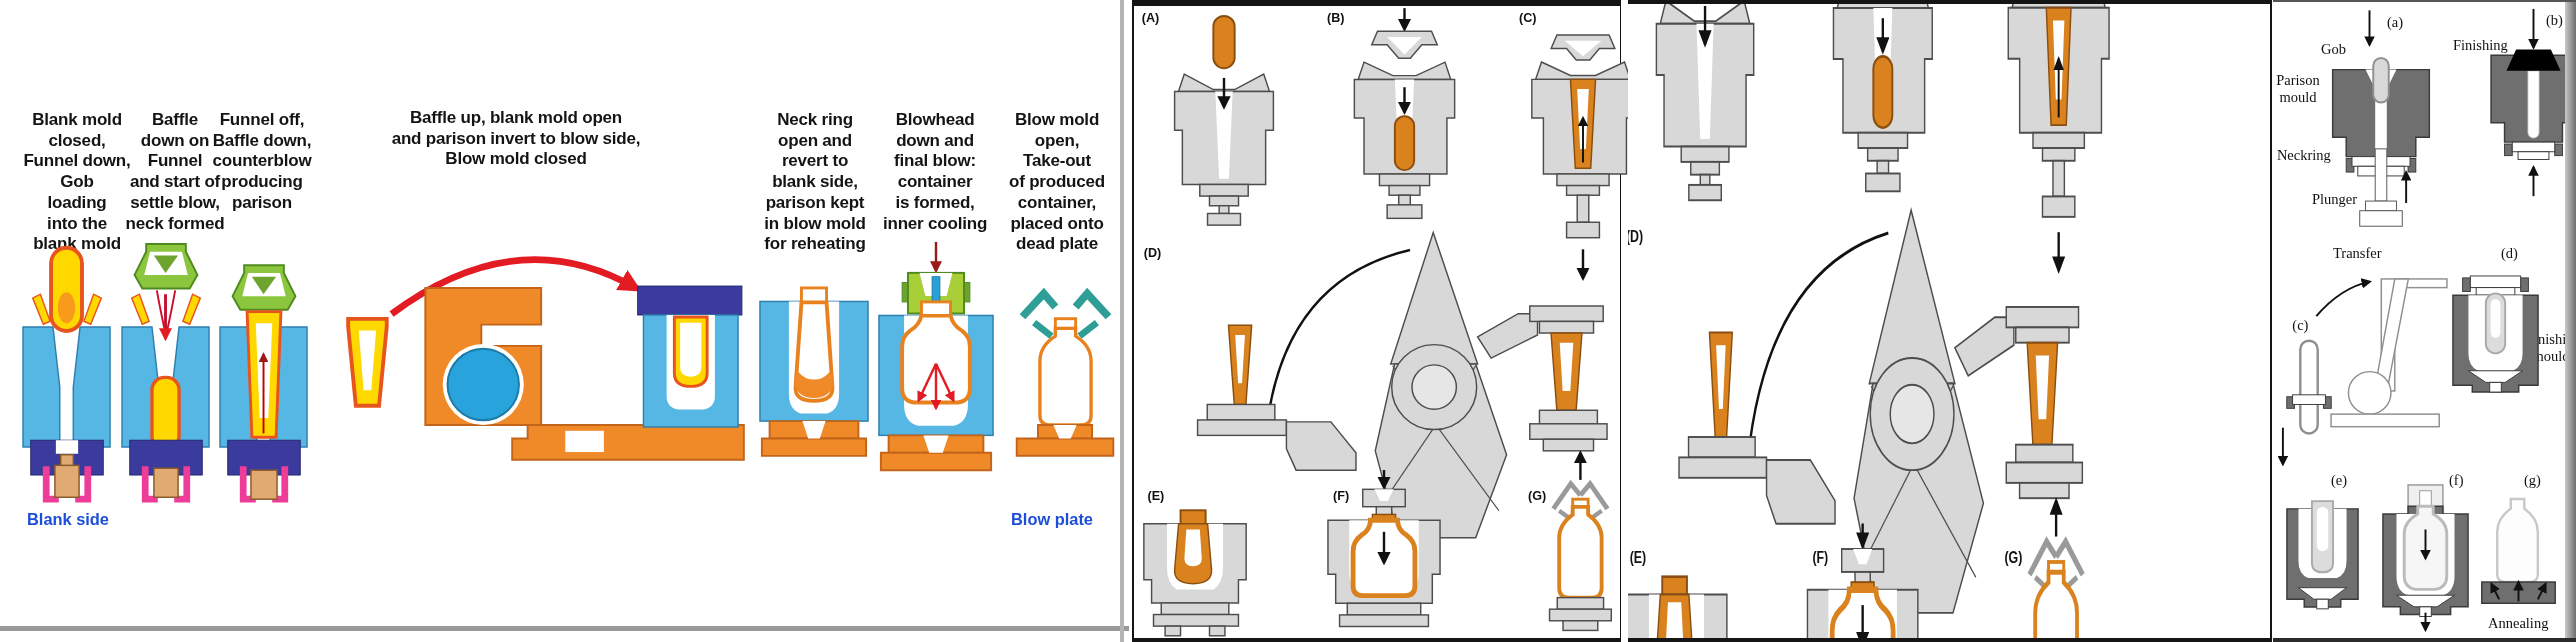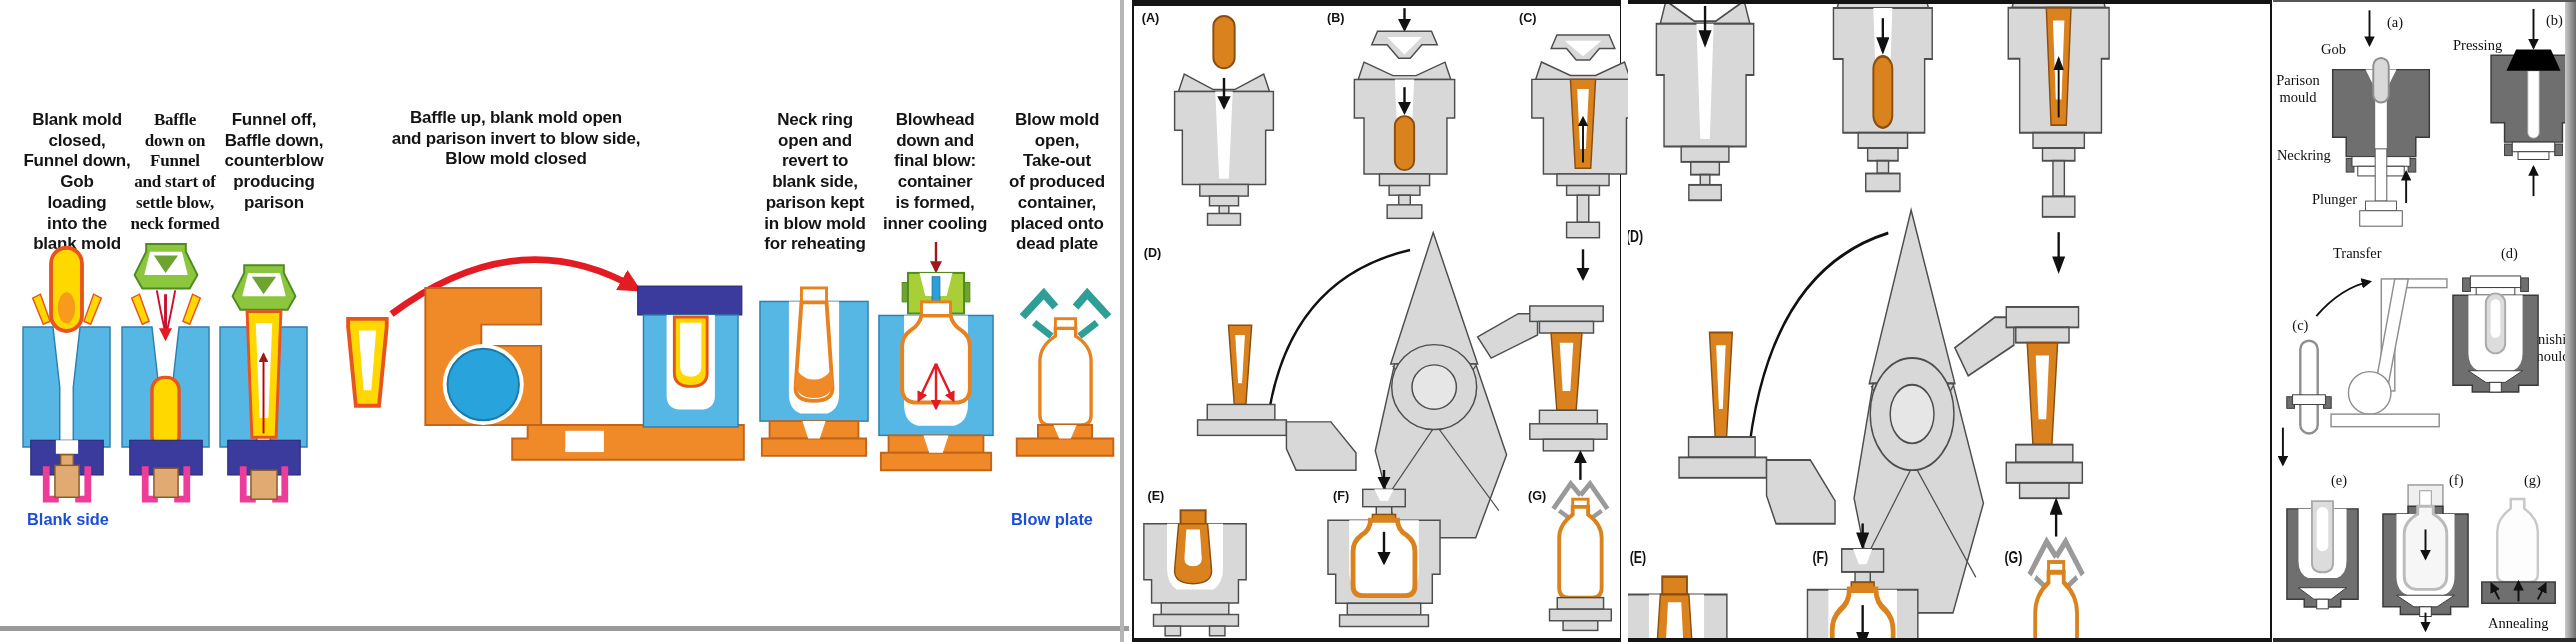--- a/index.html
+++ b/index.html
@@ -53,27 +53,27 @@
 
   <div class="abs" style="left:0;top:0;width:1129px;height:643px;">
 
     <div class="p1lbl" style="left:23px;top:110px;width:108px;">Blank mold
 closed,
 Funnel down,
 Gob
 loading
 into the
 blank mold</div>
-    <div class="p1lbl" style="left:122px;top:110px;width:106px;font-family:Liberation Serif, serif;">Baffle
+    <div class="p1lbl" style="left:122px;top:110px;width:106px;">Baffle
 down on
 Funnel
 and start of
 settle blow,
 neck formed</div>
-    <div class="p1lbl" style="left:220px;top:110px;width:108px;">Funnel off,
+    <div class="p1lbl" style="left:208px;top:110px;width:108px;">Funnel off,
 Baffle down,
 counterblow
 producing
 parison</div>
     <div class="p1lbl" style="left:346px;top:108px;width:340px;">Baffle up, blank mold open
 and parison invert to blow side,
 Blow mold closed</div>
     <div class="p1lbl" style="left:877px;top:110px;width:116px;">Blowhead
 down and
 final blow:
@@ -522,21 +522,21 @@
       </svg>
     </div>
       </div>
   </div>
 
   <div class="panel4">
 
     <div class="p4lbl" style="left:114px;top:11.6px;">(a)</div>
     <div class="p4lbl" style="left:273px;top:9.7px;">(b)</div>
     <div class="p4lbl" style="left:48px;top:39px;">Gob</div>
-    <div class="p4lbl" style="left:180px;top:35px;">Pressing</div>
+    <div class="p4lbl" style="left:180px;top:35px;">Finishing</div>
     <div class="p4lbl" style="left:0px;top:70px;width:50px;">Parison
 mould</div>
     <div class="p4lbl" style="left:3.9px;top:145px;">Neckring</div>
     <div class="p4lbl" style="left:39px;top:189px;">Plunger</div>
     <div class="p4lbl" style="left:60px;top:243px;">Transfer</div>
     <div class="p4lbl" style="left:228px;top:243px;">(d)</div>
     <div class="p4lbl" style="left:19.3px;top:315px;">(c)</div>
     <div class="p4lbl" style="left:253px;top:329px;width:50px;">Finishing
 mould</div>
     <div class="p4lbl" style="left:58px;top:470px;">(e)</div>

